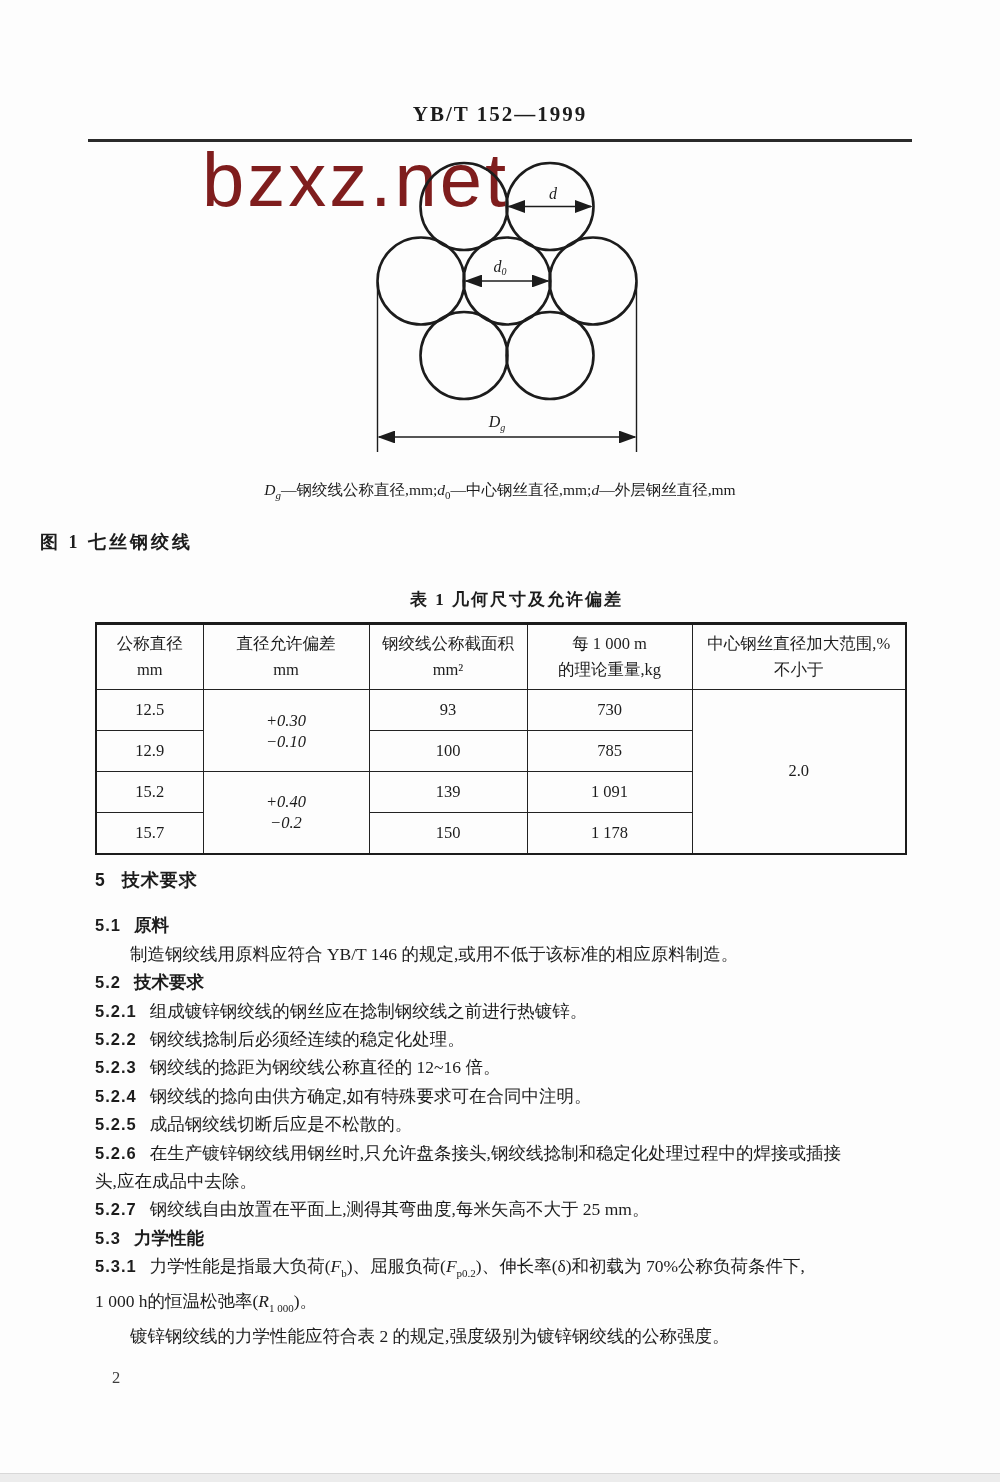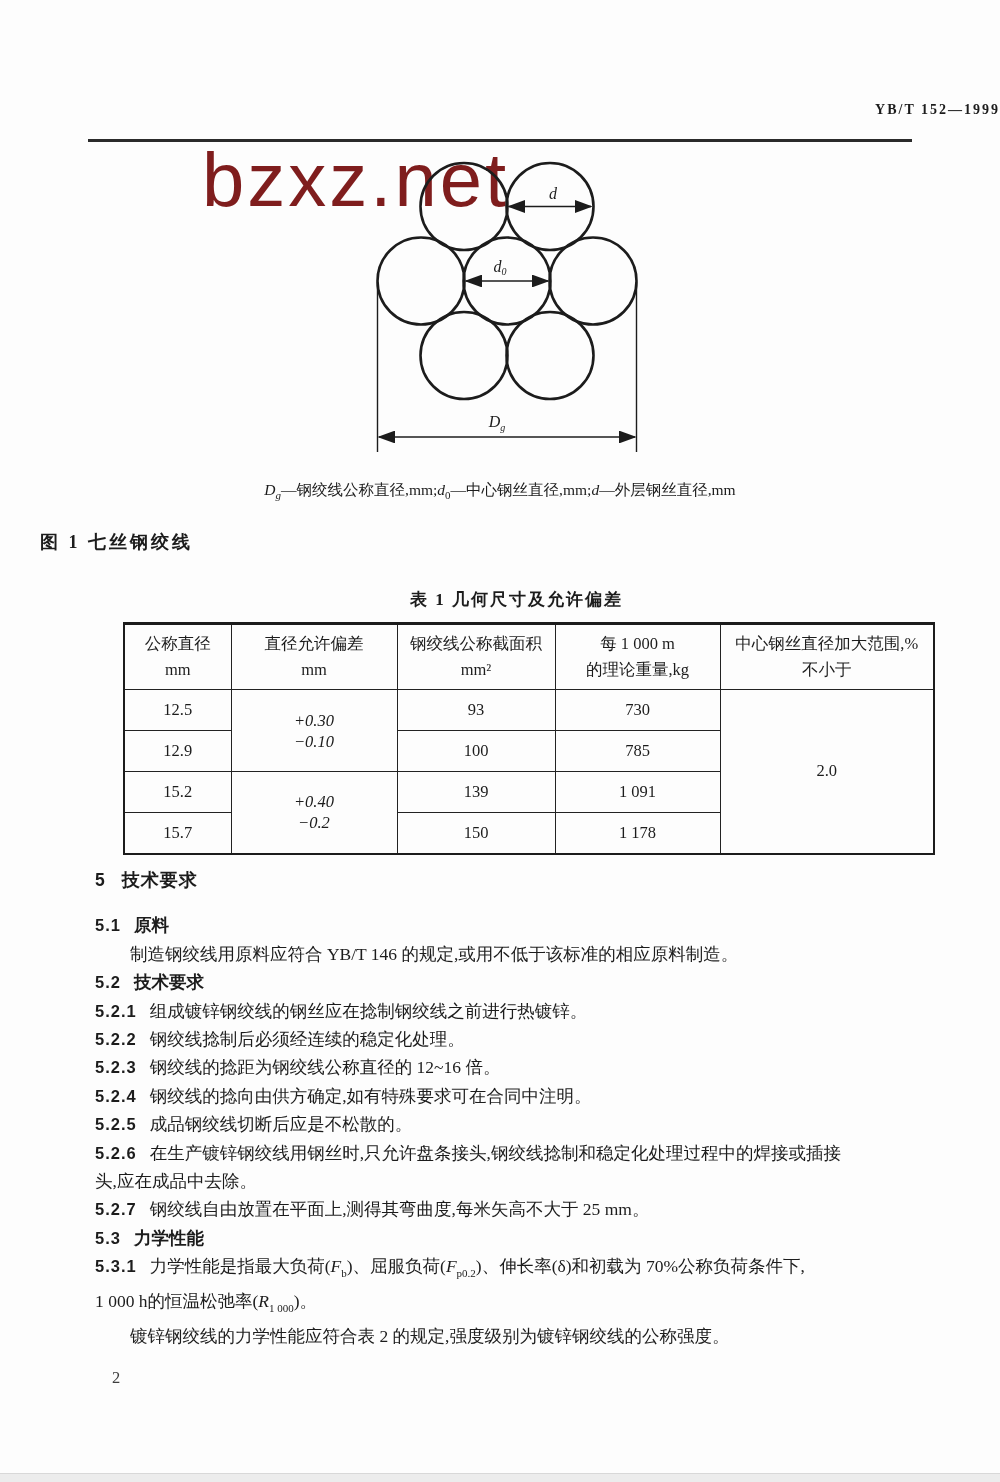--- a/index.html
+++ b/index.html
@@ -23,24 +23,24 @@
     letter-spacing: 3px;
     color: #7f1d1d;
     z-index: 1;
     user-select: none;
   }
   .std-header {
     position: absolute;
     top: 102px;
     left: 0;
     width: 100%;
-    text-align: right;
+    text-align: center;
     font-family: "Liberation Serif", serif;
     font-weight: bold;
-    font-size: 14px;
+    font-size: 21px;
     letter-spacing: 2px;
     z-index: 2;
   }
   .header-rule {
     position: absolute;
     top: 139px;
     left: 88px;
     width: 824px;
     height: 3px;
     background: #2b2b2b;
@@ -96,21 +96,21 @@
     z-index: 2;
     table-layout: fixed;
   }
   table.dim-table th, table.dim-table td {
     border: 1px solid #222222;
     text-align: center;
     vertical-align: middle;
     font-weight: normal;
     font-size: 16.5px;
   }
-  table.dim-table { border: 2px solid #1c1c1c; border-top-width: 3px; margin-left: 28px; }
+  table.dim-table { border: 2px solid #1c1c1c; border-top-width: 3px; }
   table.dim-table thead th { height: 66px; line-height: 26px; font-size: 16.5px; }
   table.dim-table tbody td { height: 41px; }
   .tol-cell div { line-height: 21px; font-style: italic; }
   .page-number {
     position: absolute;
     left: 112px;
     top: 1368px;
     font-size: 16.5px;
     color: #3d3d3d;
     z-index: 2;

